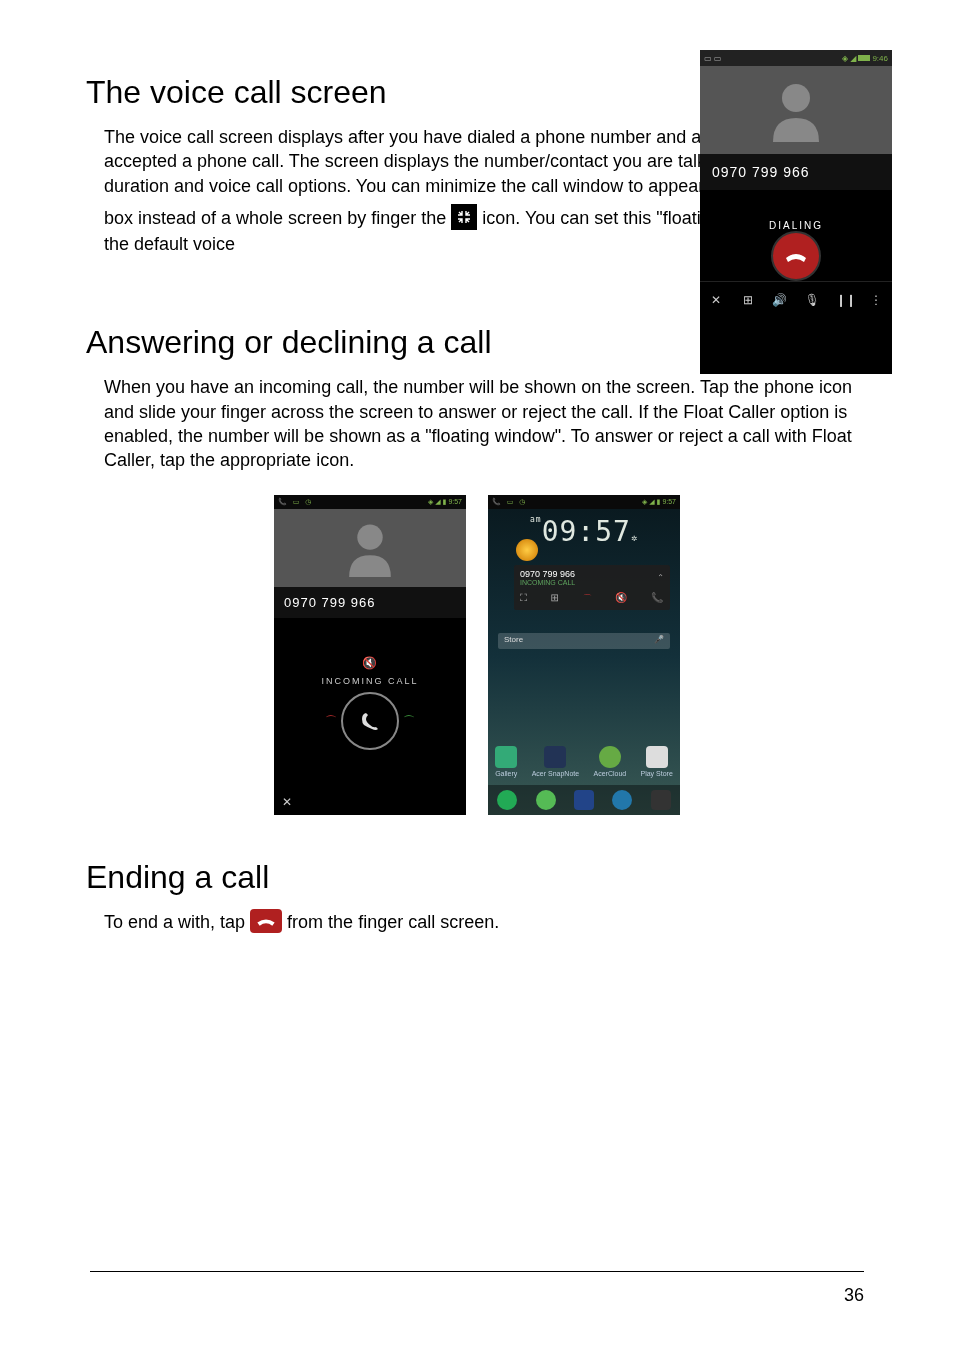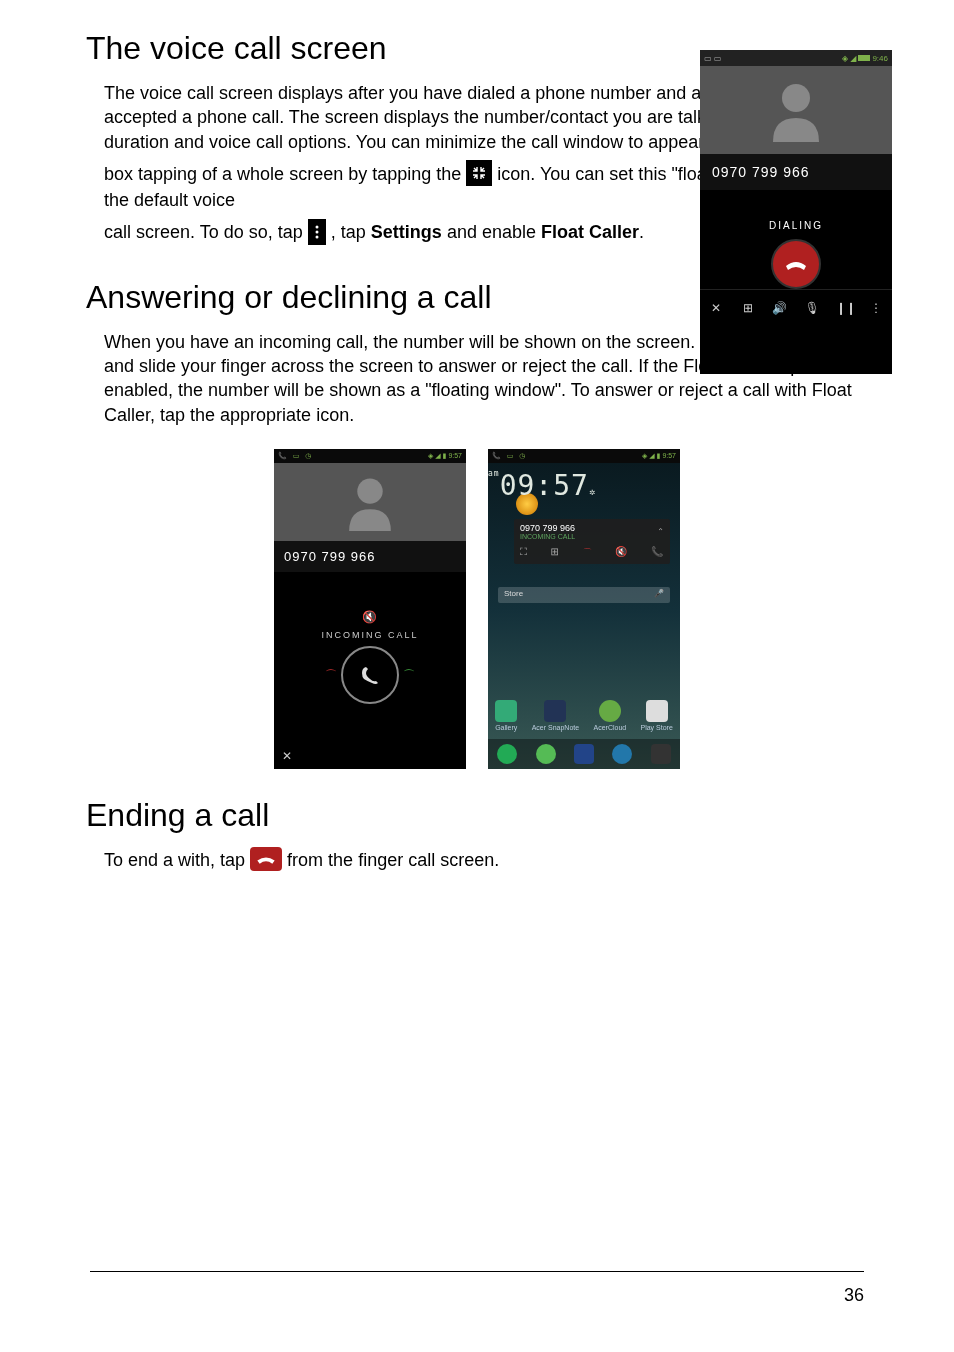--- a/index.html
+++ b/index.html
@@ -10,20 +10,21 @@
     font-family: Arial, Helvetica, sans-serif;
     color: #000;
     position: relative;
     padding: 30px 90px 0 90px;
   }
   h2.section {
     font-size: 32px;
     font-weight: normal;
     margin-bottom: 14px;
     margin-left: -4px;
+    margin-top: 44px;
   }
   .body-text {
     font-size: 18px;
     line-height: 1.35;
     margin-left: 14px;
   }
   .para { margin-bottom: 4px; }
   .inline-icon {
     display: inline-flex;
     align-items: center;
@@ -80,21 +81,21 @@
     font-size: 14px;
     letter-spacing: 1px;
   }
   .dialing-area {
     flex: 1;
     display: flex;
     flex-direction: column;
     align-items: center;
     justify-content: center;
     padding-top: 30px;
-    gap: 8px;
+    gap: 0;
   }
   .dial-label { font-size: 10px; letter-spacing: 2px; }
   .hang-btn {
     width: 50px; height: 50px;
     border-radius: 50%;
     background: #b02020;
     display: flex; align-items:center; justify-content:center;
     border: 2px solid #333;
   }
   .icon-row {
@@ -149,21 +150,21 @@
     height:26px;display:flex;align-items:center;padding:0 8px;color:#ccc;font-size:12px;
   }
   
   .home-bg {
     flex:1;
     background: linear-gradient(180deg,#0a1a20 0%,#13303a 48%,#3a5a55 100%);
     position:relative;
     overflow:hidden;
   }
   .clock {
-    position:absolute;top:6px;left:0;right:0;
+    position:absolute;top:6px;left:0;right:0;text-align:center;
     font-size:28px;font-family:monospace;letter-spacing:1px;color:#e0e8e0;
   }
   .clock .am{font-size:8px;vertical-align:top;}
   .sun { position:absolute;top:30px;left:28px;width:22px;height:22px;border-radius:50%;background:radial-gradient(circle,#ffcc44,#cc7700);}
   .float-box {
     position:absolute;top:56px;left:26px;right:10px;
     background:rgba(30,30,30,0.92);border-radius:2px;
     font-size:8px;padding:4px 6px;
   }
   .float-num{font-size:9px;color:#fff;}
@@ -199,45 +200,31 @@
 </style>
 </head>
 <body>
 
 <div class="col-wrap">
   <div class="col-text">
     <h2 class="section">The voice call screen</h2>
     <div class="body-text">
       <p class="para">The voice call screen displays after you have dialed a phone number and after you have accepted a phone call. The screen displays the number/contact you are talking to, the call duration and voice call options. You can minimize the call window to appear as a small movable</p>
       <p class="para" style="margin-top:8px;">
-        <span>box tapping of a whole screen by tapping the </span>
+        <span>box instead of a whole screen by finger the </span>
         <span class="inline-icon">
           <svg width="16" height="16" viewBox="0 0 16 16">
             <path d="M2 6 L6 6 L6 2 M3 3 L6 6" stroke="#fff" stroke-width="1.4" fill="none"></path>
             <path d="M14 10 L10 10 L10 14 M13 13 L10 10" stroke="#fff" stroke-width="1.4" fill="none"></path>
             <path d="M2 10 L6 10 L6 14 M3 13 L6 10" stroke="#fff" stroke-width="1.4" fill="none"></path>
             <path d="M14 6 L10 6 L10 2 M13 3 L10 6" stroke="#fff" stroke-width="1.4" fill="none"></path>
           </svg>
         </span>
         <span> icon. You can set this "floating" dialog box as the default voice</span>
       </p>
-      <p class="para" style="margin-top:8px;">
-        <span>call screen. To do so, tap </span>
-        <span class="inline-icon" style="width:18px;">
-          <svg width="6" height="16" viewBox="0 0 6 16">
-            <circle cx="3" cy="3" r="1.5" fill="#fff"></circle>
-              <circle cx="3" cy="8" r="1.5" fill="#fff"></circle>
-              <circle cx="3" cy="13" r="1.5" fill="#fff"></circle>
-          </svg>
-        </span>
-        <span>, tap </span>
-        <b>Settings</b>
-        <span> and enable </span>
-        <b>Float Caller</b><span>.</span>
-      </p>
     </div>
   </div>
 </div>
 
 <div class="phone-mock">
   <div class="statusbar">
     <span>▭ ▭</span>
     <span class="right">
       <span>◈</span>
       <span>◢</span>
@@ -263,21 +250,21 @@
   <div class="icon-row">
     <span>✕</span>
     <span>⊞</span>
     <span>🔊</span>
     <span>🎙</span>
     <span>❙❙</span>
     <span>⋮</span>
   </div>
 </div>
 
-<h2 class="section" style="margin-top:28px;">Answering or declining a call</h2>
+<h2 class="section" style="margin-top:64px;">Answering or declining a call</h2>
 <div class="body-text">
   <p class="para">When you have an incoming call, the number will be shown on the screen. Tap the phone icon and slide your finger across the screen to answer or reject the call. If the Float Caller option is enabled, the number will be shown as a "floating window". To answer or reject a call with Float Caller, tap the appropriate icon.</p>
 </div>
 
 <div class="screens-row">
 
   <div class="mini-phone">
     <div class="mini-status">
       <span class="left">📞 ▭ ◷</span>
       <span>◈ ◢ ▮ <span>9:57</span></span>

